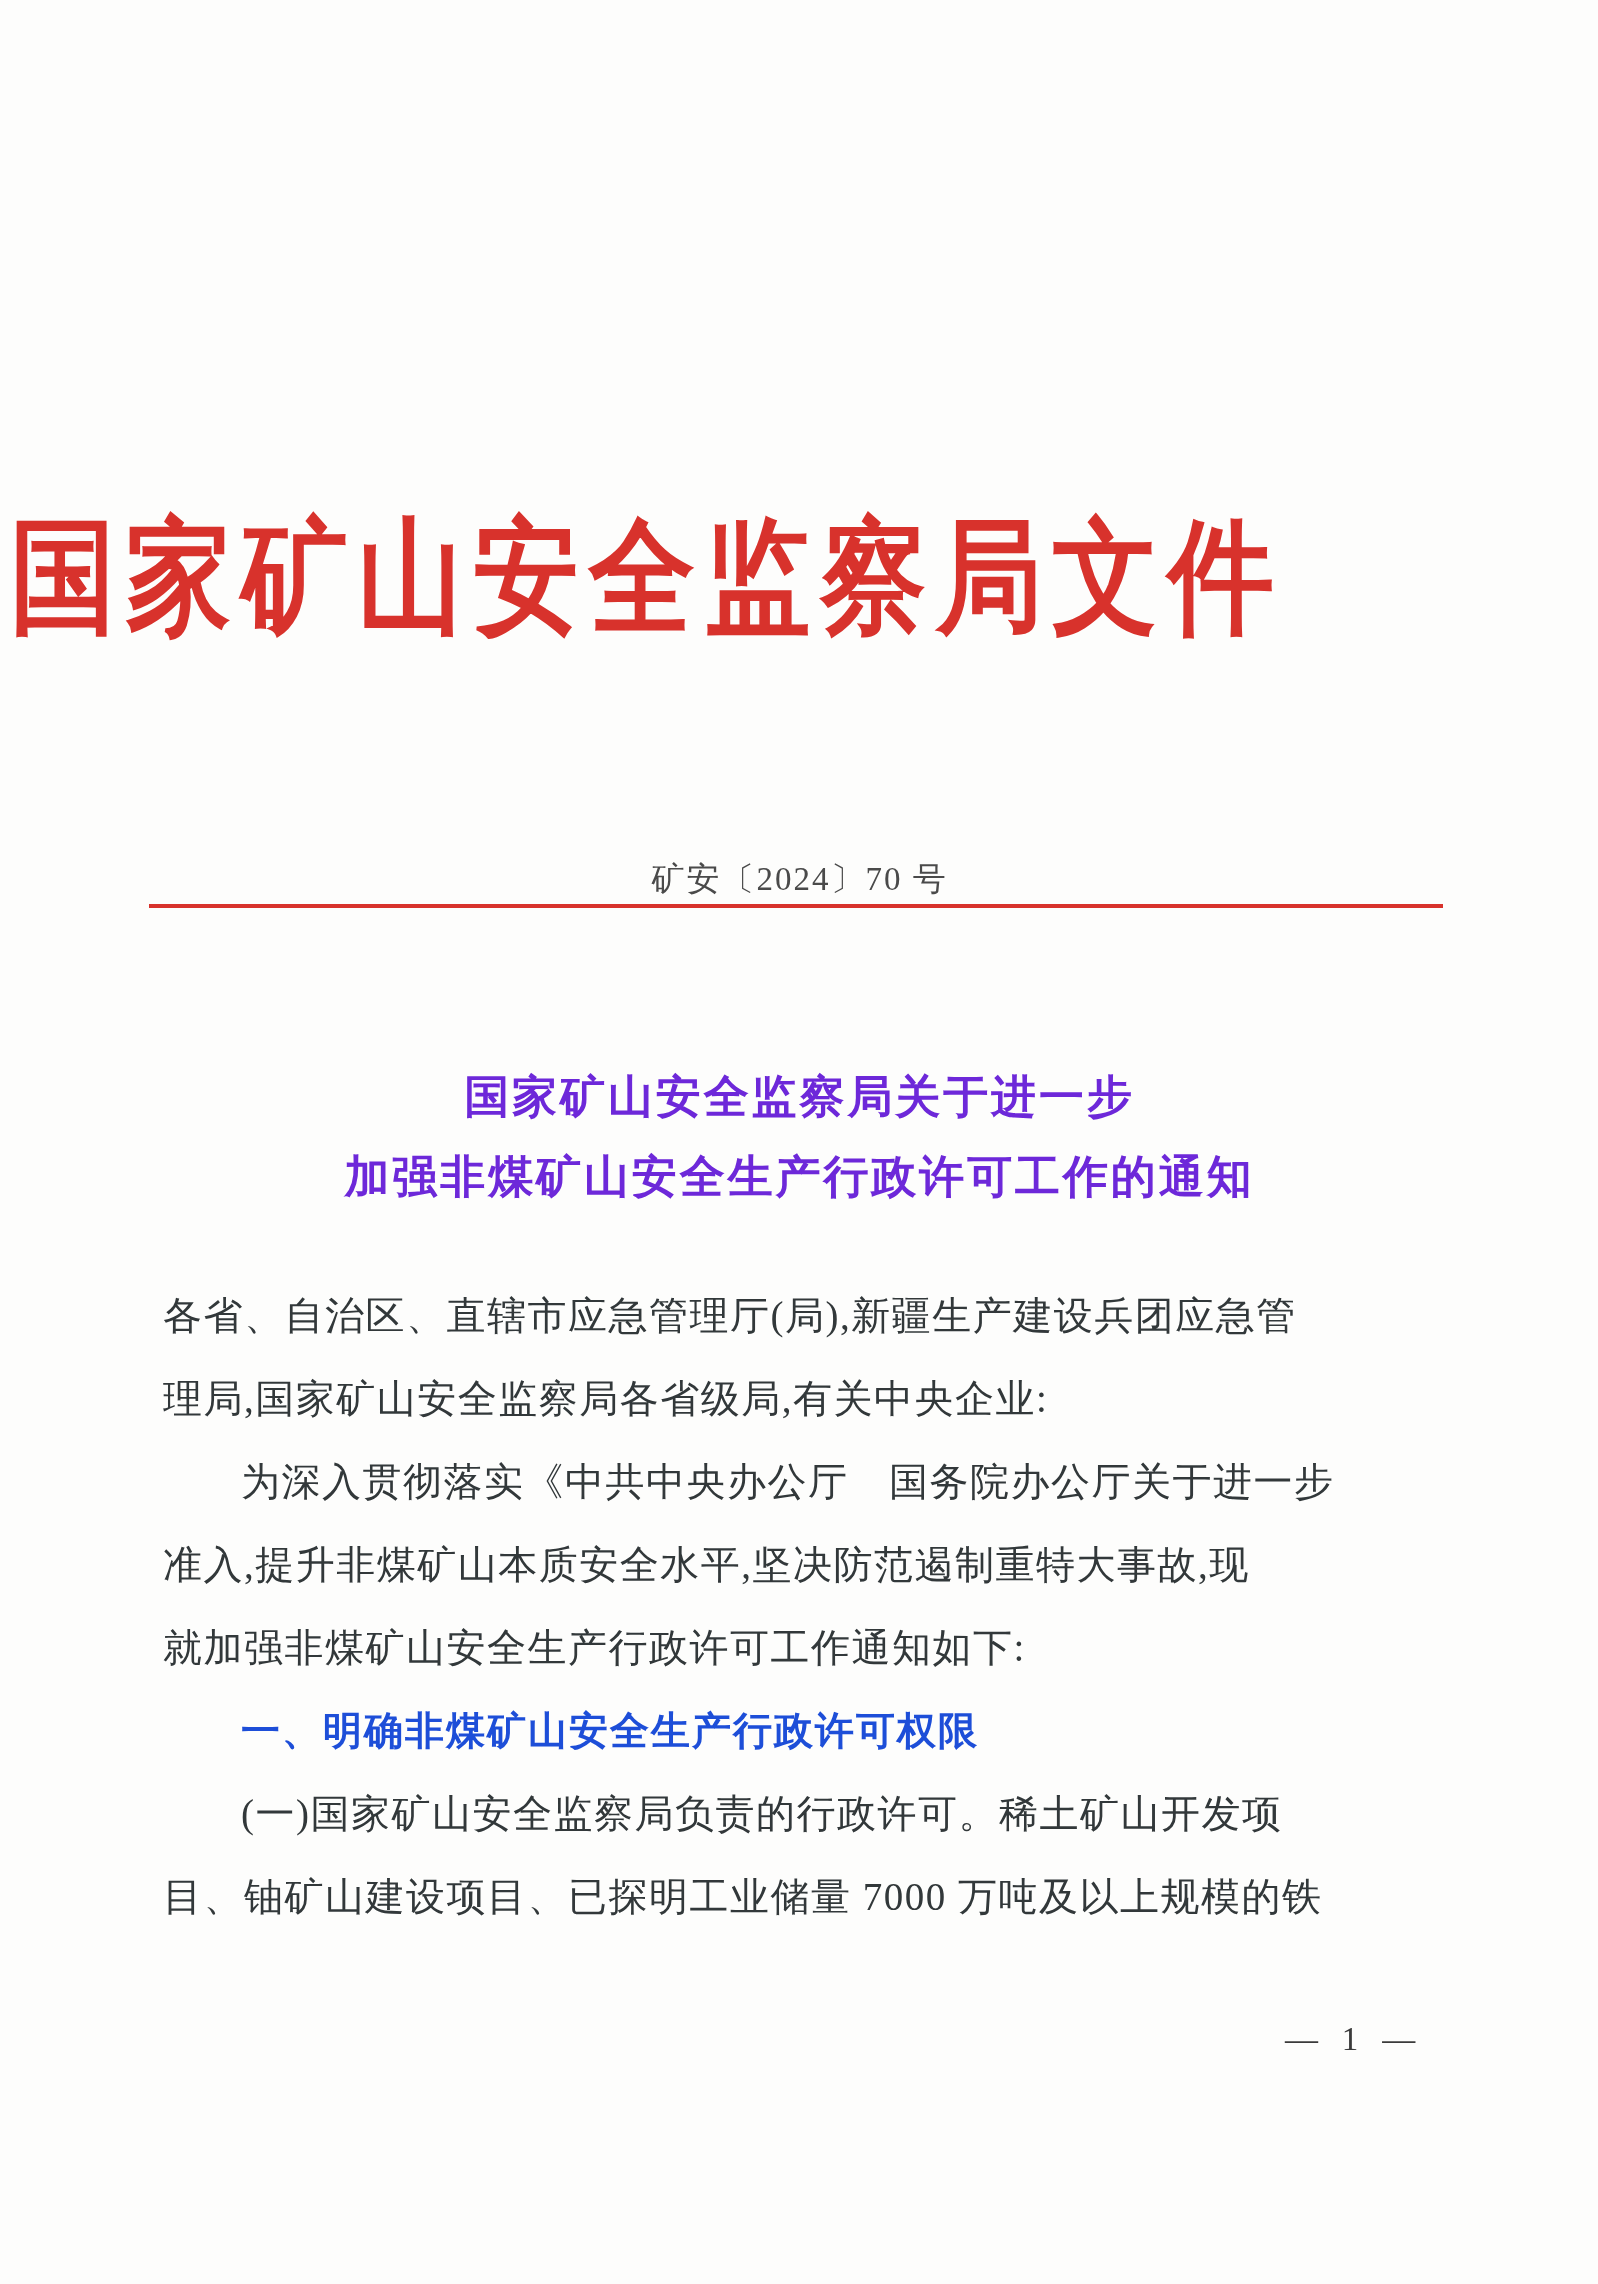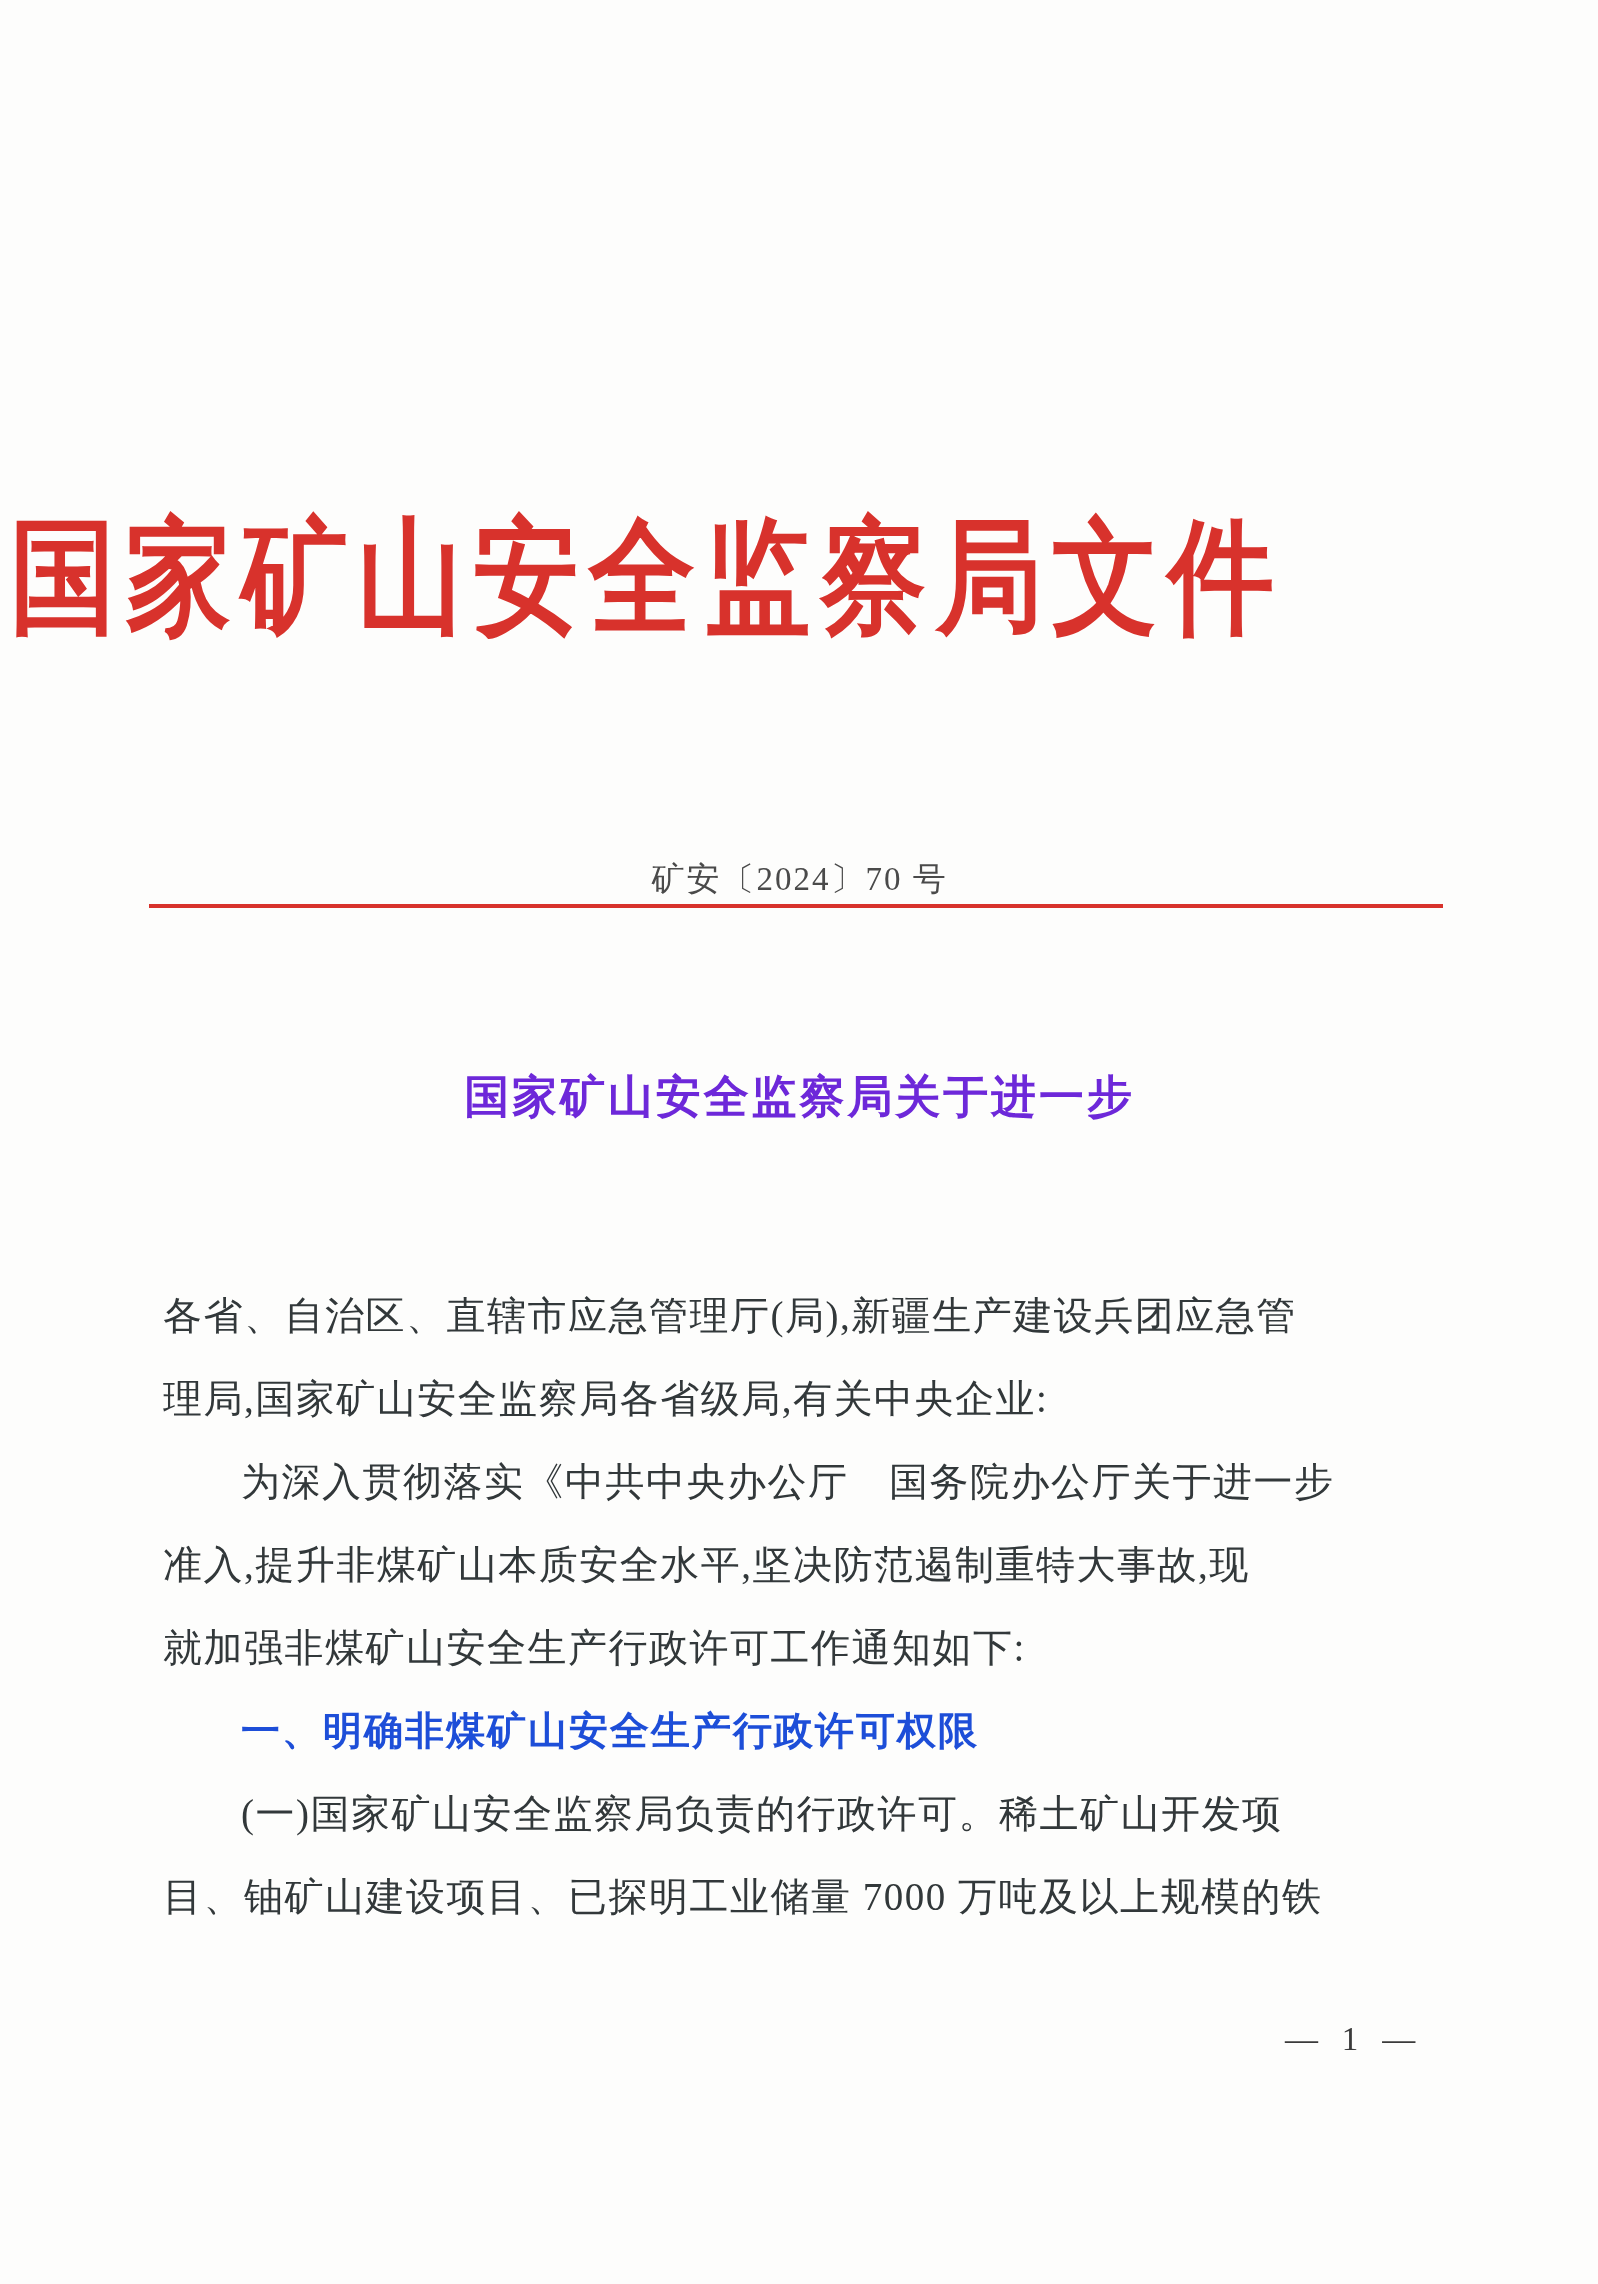--- a/index.html
+++ b/index.html
@@ -133,20 +133,21 @@
   <div class="masthead">
     <div class="masthead-title">国家矿山安全监察局文件</div>
   </div>
 
   <div class="doc-number">矿安〔2024〕70 号</div>
 
   <div class="red-rule"></div>
 
   <div class="doc-title">
     <div class="tline">国家矿山安全监察局关于进一步</div>
+    <div class="tline">加强非煤矿山安全生产行政许可工作的通知</div>
   </div>
 
   <div class="body-block">
 
     <div class="bodyline">各省、自治区、直辖市应急管理厅(局),新疆生产建设兵团应急管</div>
     <div class="bodyline">理局,国家矿山安全监察局各省级局,有关中央企业:</div>
 
     <div class="bodyline indent">为深入贯彻落实《中共中央办公厅　国务院办公厅关于进一步</div>
     <div class="bodyline">准入,提升非煤矿山本质安全水平,坚决防范遏制重特大事故,现</div>
     <div class="bodyline">就加强非煤矿山安全生产行政许可工作通知如下:</div>

